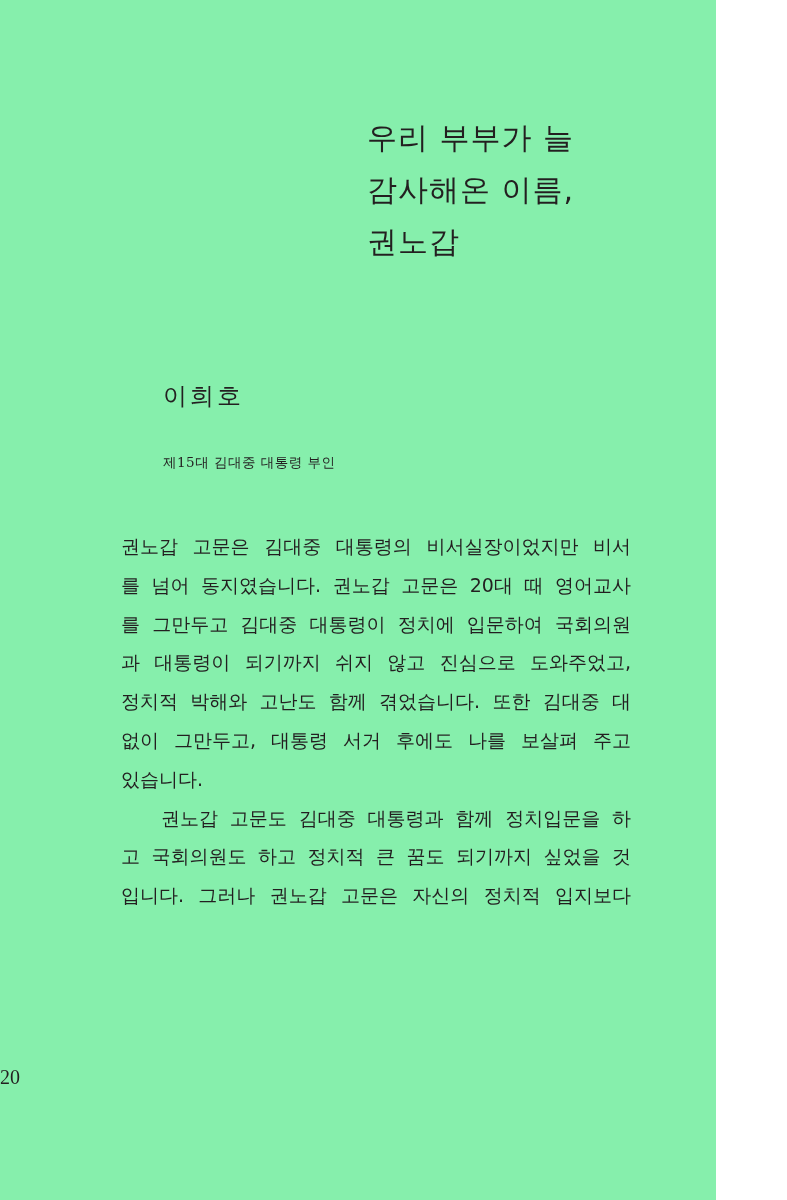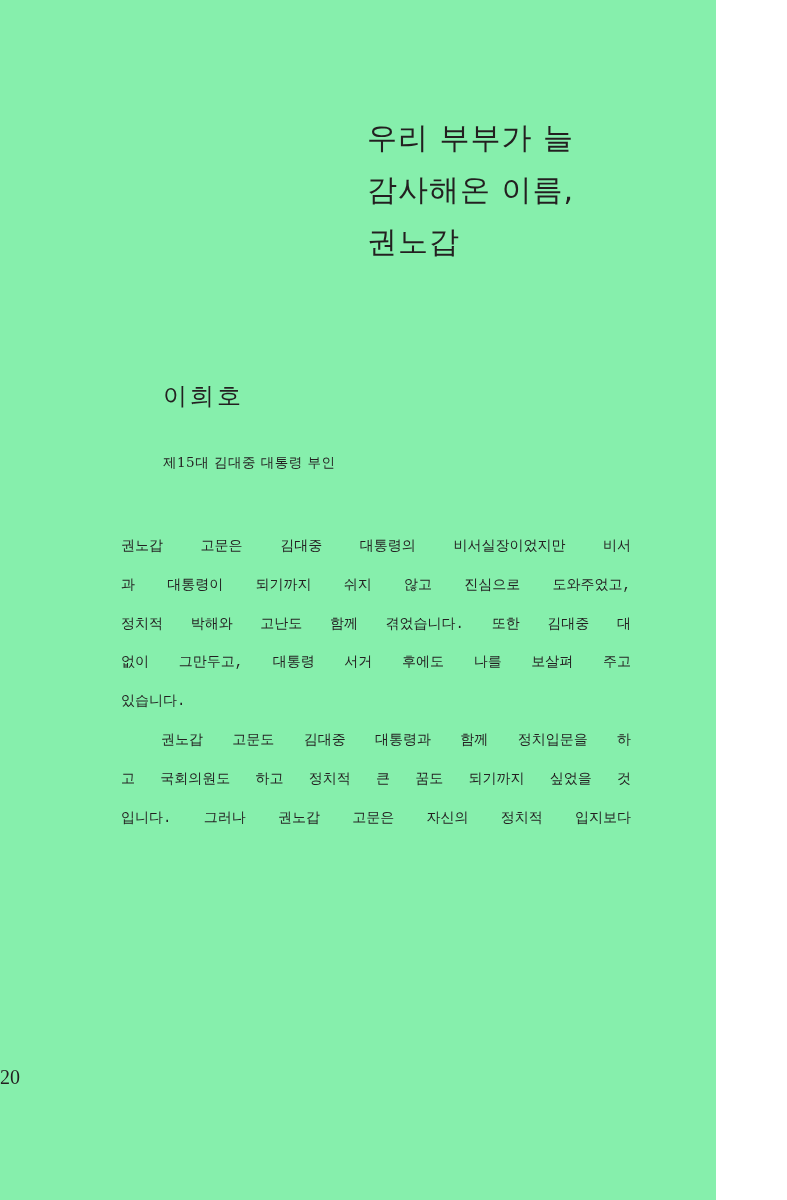--- a/index.html
+++ b/index.html
@@ -53,28 +53,27 @@
       font-family: "DejaVu Serif", "Liberation Serif", serif;
       margin-top: 25px;
     }
     .body-text {
       position: absolute;
       left: 121px;
       top: 527px;
       width: 510px;
     }
     .body-line {
-      font-size: 14px;
+      font-size: 19px;
       line-height: 38.8px;
       height: 38.8px;
       white-space: nowrap;
       text-align: justify;
       text-align-last: justify;
       color: #231f20;
-      font-family: Liberation Mono, monospace;
     }
     .body-line.last {
       text-align-last: left;
     }
     .body-line.indent {
       padding-left: 40px;
     }
     .page-number {
       position: absolute;
       left: 0;
@@ -96,20 +95,22 @@
     <div class="title-line">감사해온 이름,</div>
     <div class="title-line">권노갑</div>
   </div>
 
   <div class="author-name">이희호</div>
   <div class="author-role">제15대 김대중 대통령 부인</div>
 
   <div class="body-text">
     <div>
       <div class="body-line">권노갑 고문은 김대중 대통령의 비서실장이었지만 비서</div>
+      <div class="body-line">를 넘어 동지였습니다. 권노갑 고문은 20대 때 영어교사</div>
+      <div class="body-line">를 그만두고 김대중 대통령이 정치에 입문하여 국회의원</div>
       <div class="body-line">과 대통령이 되기까지 쉬지 않고 진심으로 도와주었고,</div>
       <div class="body-line">정치적 박해와 고난도 함께 겪었습니다. 또한 김대중 대</div>
       <div class="body-line">없이 그만두고, 대통령 서거 후에도 나를 보살펴 주고</div>
       <div class="body-line last">있습니다.</div>
     </div>
     <div>
       <div class="body-line indent">권노갑 고문도 김대중 대통령과 함께 정치입문을 하</div>
       <div class="body-line">고 국회의원도 하고 정치적 큰 꿈도 되기까지 싶었을 것</div>
       <div class="body-line">입니다. 그러나 권노갑 고문은 자신의 정치적 입지보다</div>
     </div>

